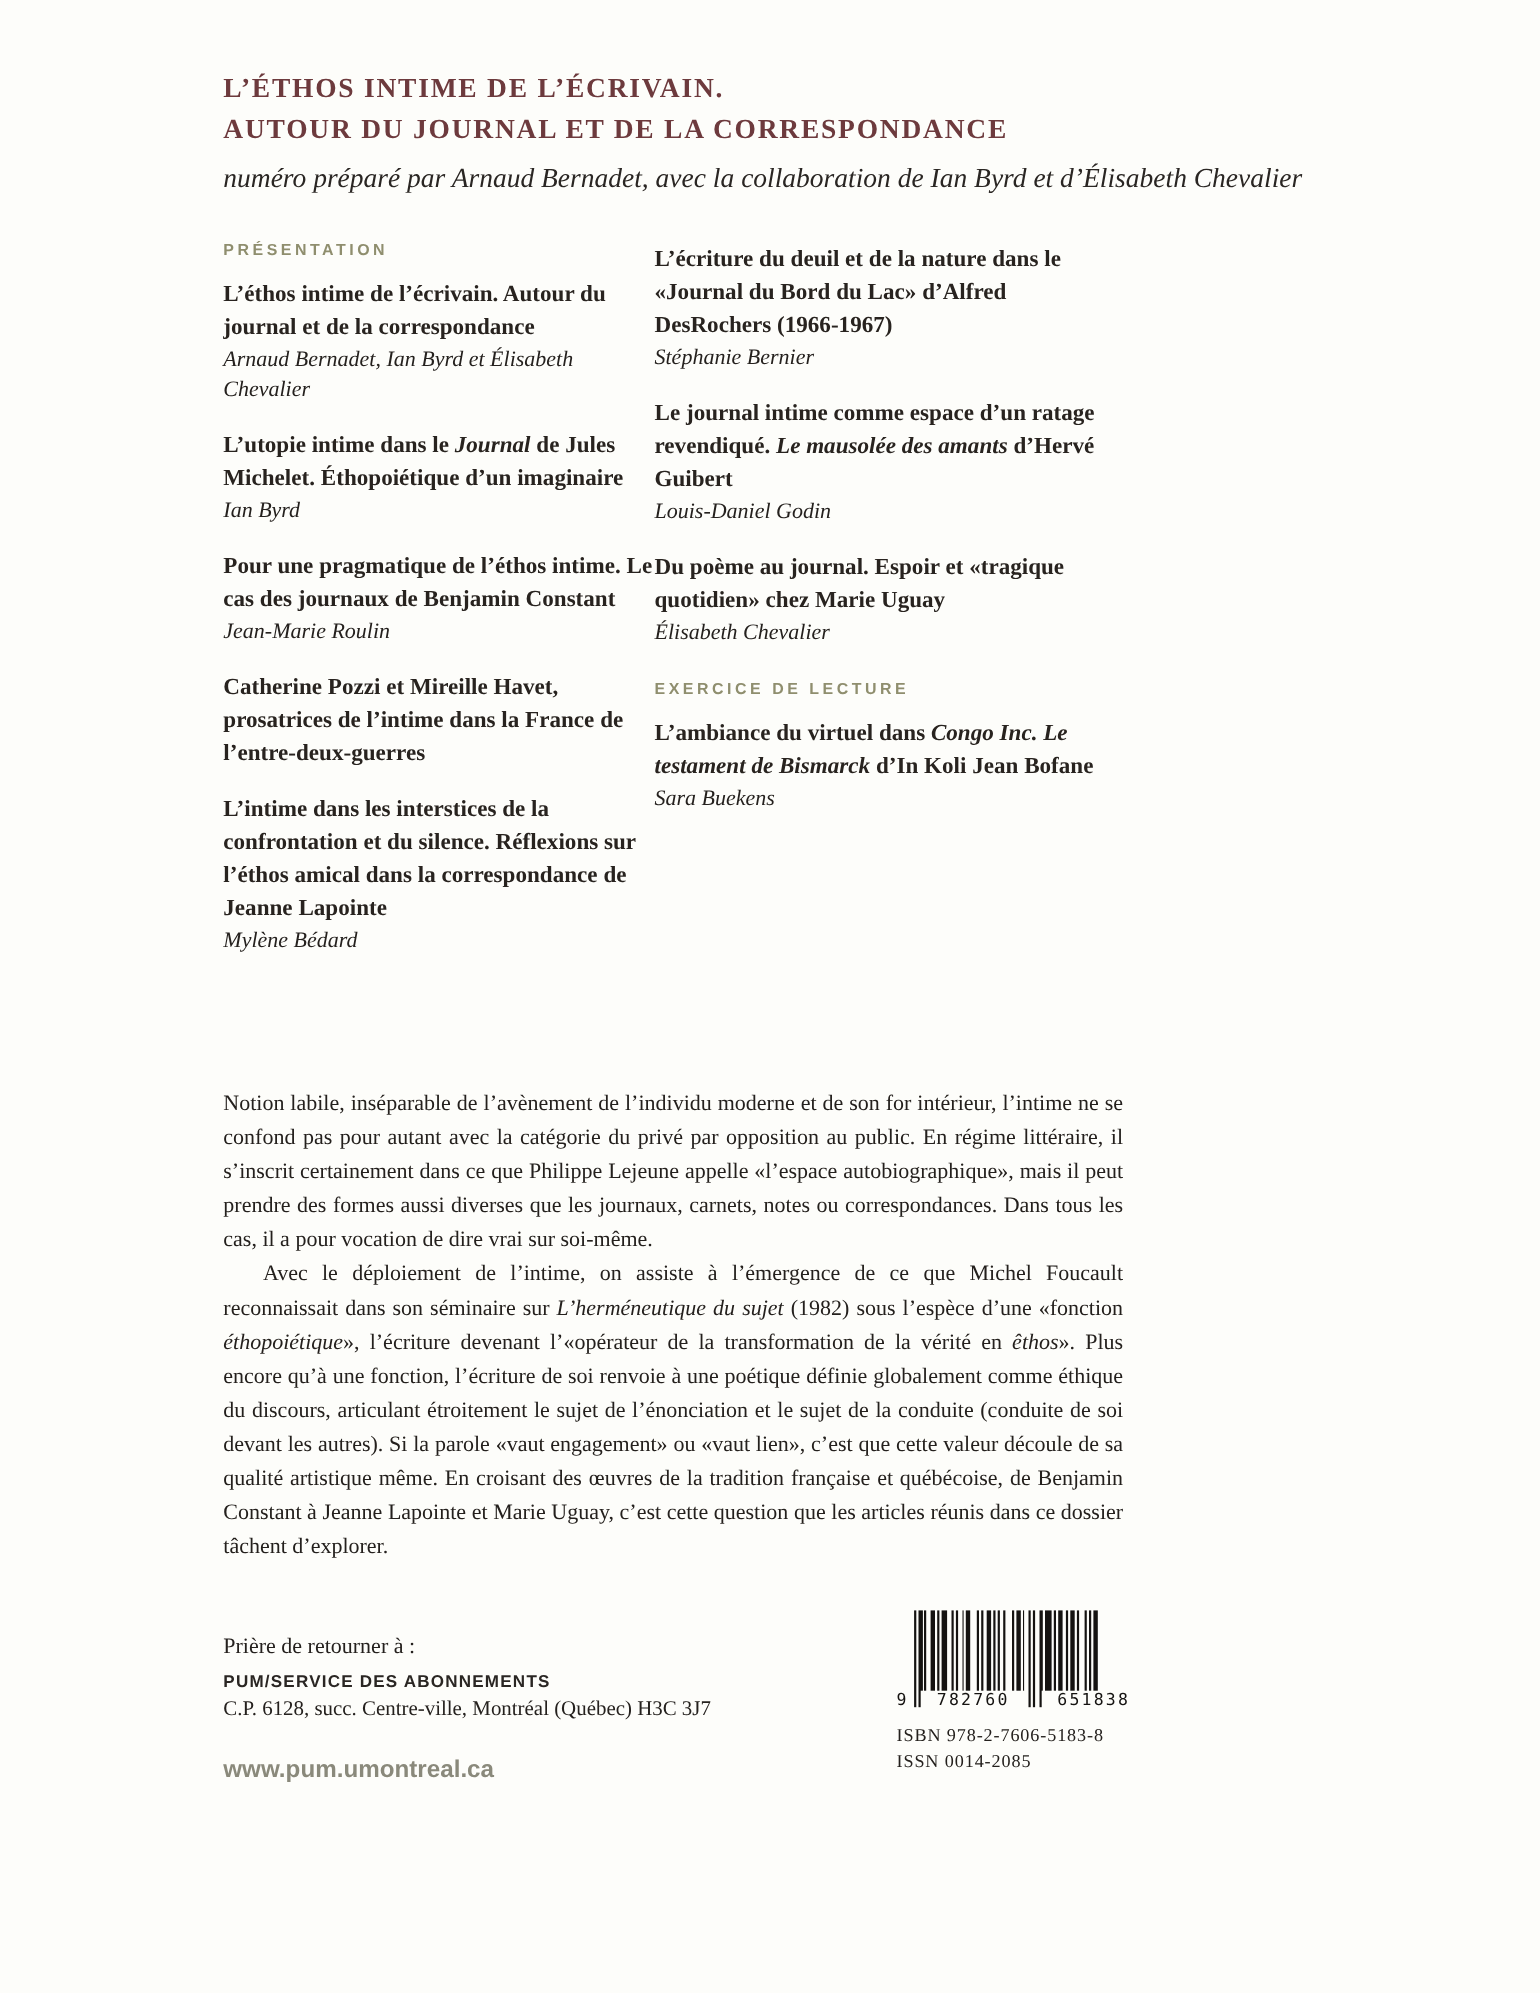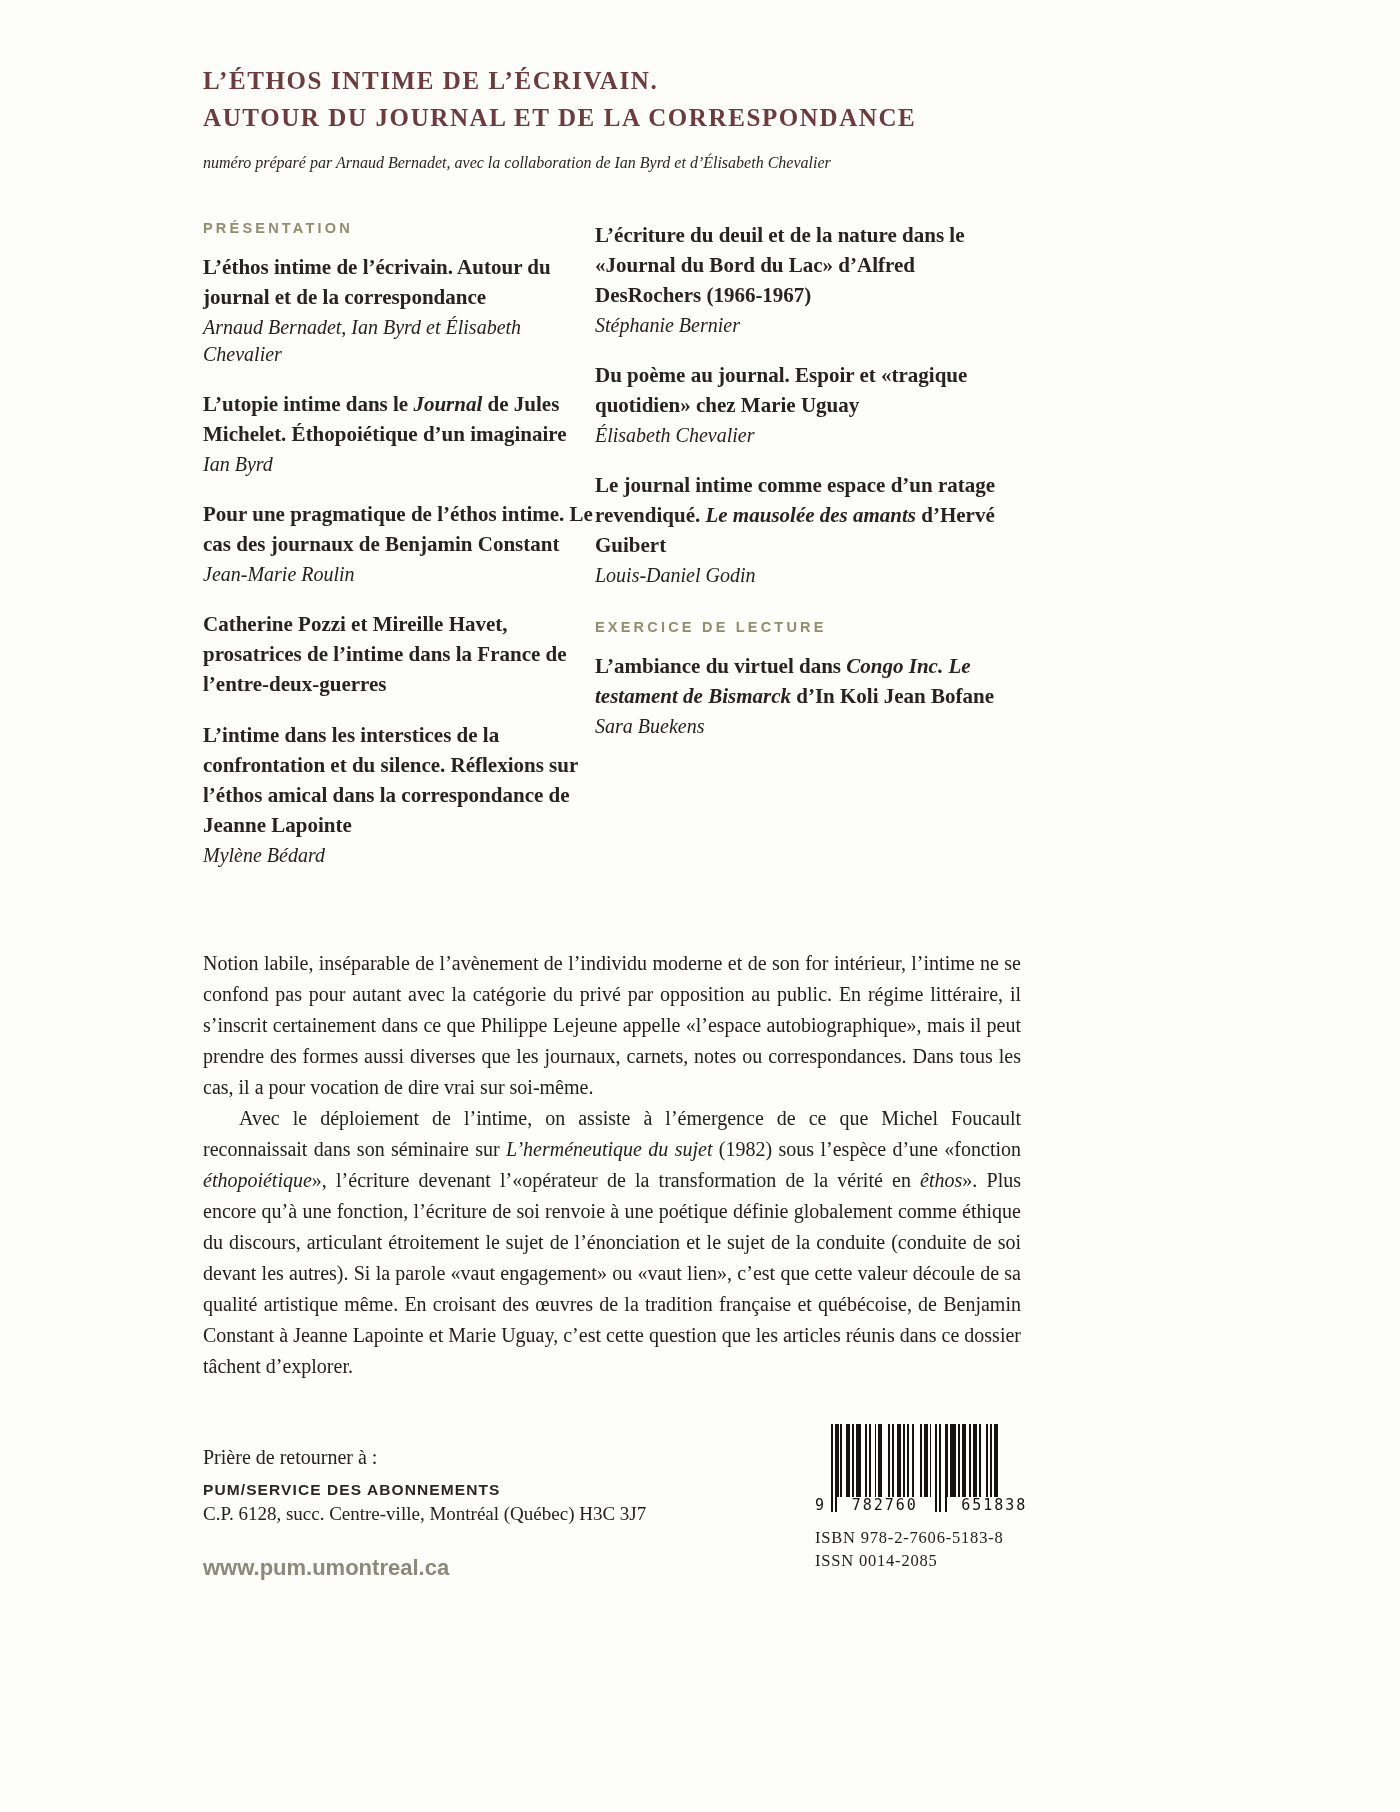--- a/index.html
+++ b/index.html
@@ -6,41 +6,41 @@
   .page{
     width:1400px;height:1812px;background:#fdfdfa;margin:0 auto;
     box-sizing:border-box;position:relative;overflow:hidden;
     padding:62px 0 0 203px;
     font-family:"Liberation Serif", serif;color:#25211e;
   }
   
   .issue-title{margin:0;font-size:25px;line-height:37px;font-weight:bold;
     color:var(--accent-title,#6d3a3d);letter-spacing:1.6px;}
   .issue-title .tl{display:block;}
-  .subtitle{margin:14px 0 0 0;font-style:italic;font-size:16px;line-height:26px;color:#2a2623;}
+  .subtitle{margin:14px 0 0 0;font-style:italic;font-size:25px;line-height:26px;color:#2a2623;}
 
   
   .toc{display:flex;margin-top:44px;}
   .toc .col{box-sizing:border-box;}
   .col-left{width:392px;}
   .col-right{width:404px;}
   .section-label{
     font-family:"Liberation Sans", sans-serif;
     font-size:14.5px;font-weight:bold;letter-spacing:3.2px;
     color:var(--accent-section,#8f8e6e);
     margin:0 0 16px 0;
   }
   .section-label.spaced{margin-top:30px;}
   .toc-item{margin:0 0 21px 0;}
   .item-title{margin:0;font-size:21px;font-weight:bold;line-height:30px;color:#28231f;}
   .item-title .seg-italic{font-style:italic;}
   .item-author{margin:2px 0 0 0;font-style:italic;font-size:20px;line-height:27px;}
 
   
-  .blurb{width:818px;margin-top:58px;}
+  .blurb{width:818px;margin-top:98px;}
   .para{margin:0;font-size:20px;line-height:31px;text-align:justify;color:#24201d;}
   .para .seg-italic{font-style:italic;}
   .para.indent{text-indent:36px;}
 
   
   .bottom{width:852px;margin-top:48px;display:flex;justify-content:space-between;align-items:flex-start;}
   .return-note{margin:16px 0 12px 0;font-size:20px;}
   .dept{margin:0 0 4px 0;font-family:"Liberation Sans", sans-serif;font-size:15.5px;
     font-weight:bold;letter-spacing:1.1px;color:#2a2623;}
   .addr{margin:0;font-size:19px;}
@@ -97,26 +97,26 @@
         <p class="item-author">Mylène Bédard</p>
       </article>
     </div>
 
     <div class="col col-right">
       <article class="toc-item">
         <h3 class="item-title"><span>L’écriture du deuil et de la nature dans le «Journal du Bord du Lac» d’Alfred DesRochers (1966-1967)</span></h3>
         <p class="item-author">Stéphanie Bernier</p>
       </article>
       <article class="toc-item">
+        <h3 class="item-title"><span>Le journal intime comme espace d’un ratage revendiqué. </span><span class="seg-italic">Le mausolée des amants</span><span> d’Hervé Guibert</span></h3>
+        <p class="item-author">Louis-Daniel Godin</p>
+      </article>
+      <article class="toc-item">
         <h3 class="item-title"><span>Du poème au journal. Espoir et «tragique quotidien» chez Marie Uguay</span></h3>
         <p class="item-author">Élisabeth Chevalier</p>
-      </article>
-      <article class="toc-item">
-        <h3 class="item-title"><span>Le journal intime comme espace d’un ratage revendiqué. </span><span class="seg-italic">Le mausolée des amants</span><span> d’Hervé Guibert</span></h3>
-        <p class="item-author">Louis-Daniel Godin</p>
       </article>
 
       <h2 class="section-label spaced">EXERCICE DE LECTURE</h2>
 
       <article class="toc-item">
         <h3 class="item-title"><span>L’ambiance du virtuel dans </span><span class="seg-italic">Congo Inc. Le testament de Bismarck</span><span> d’In Koli Jean Bofane</span></h3>
         <p class="item-author">Sara Buekens</p>
       </article>
     </div>
   </section>

